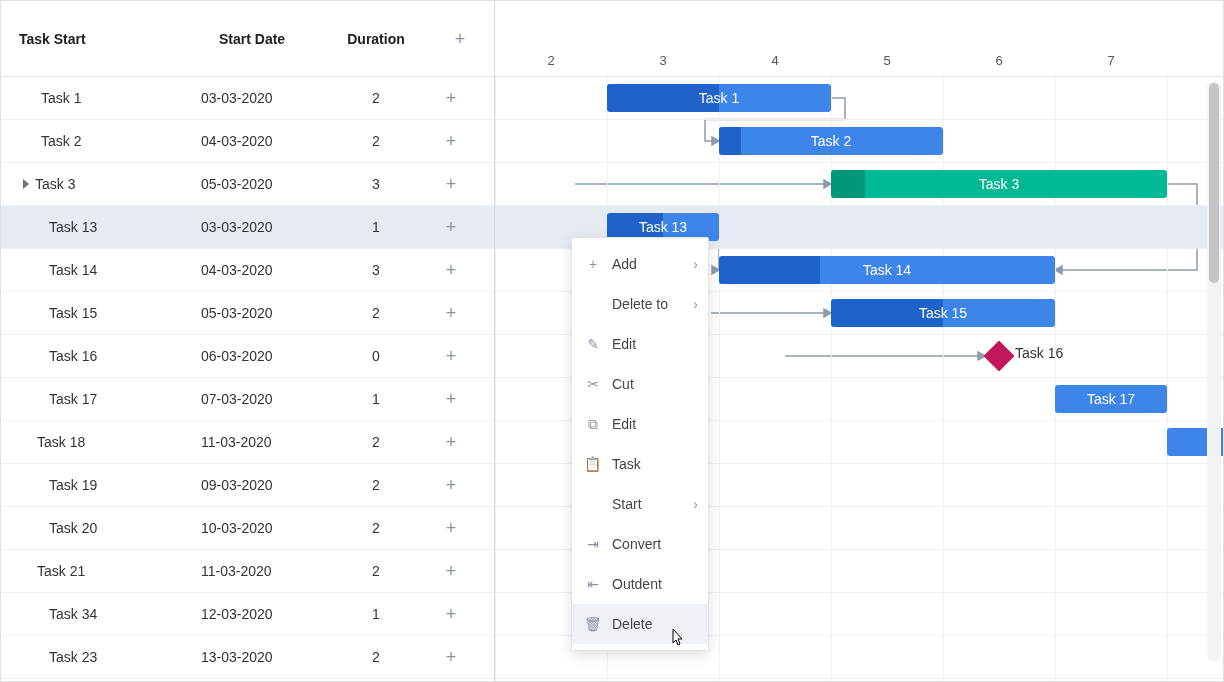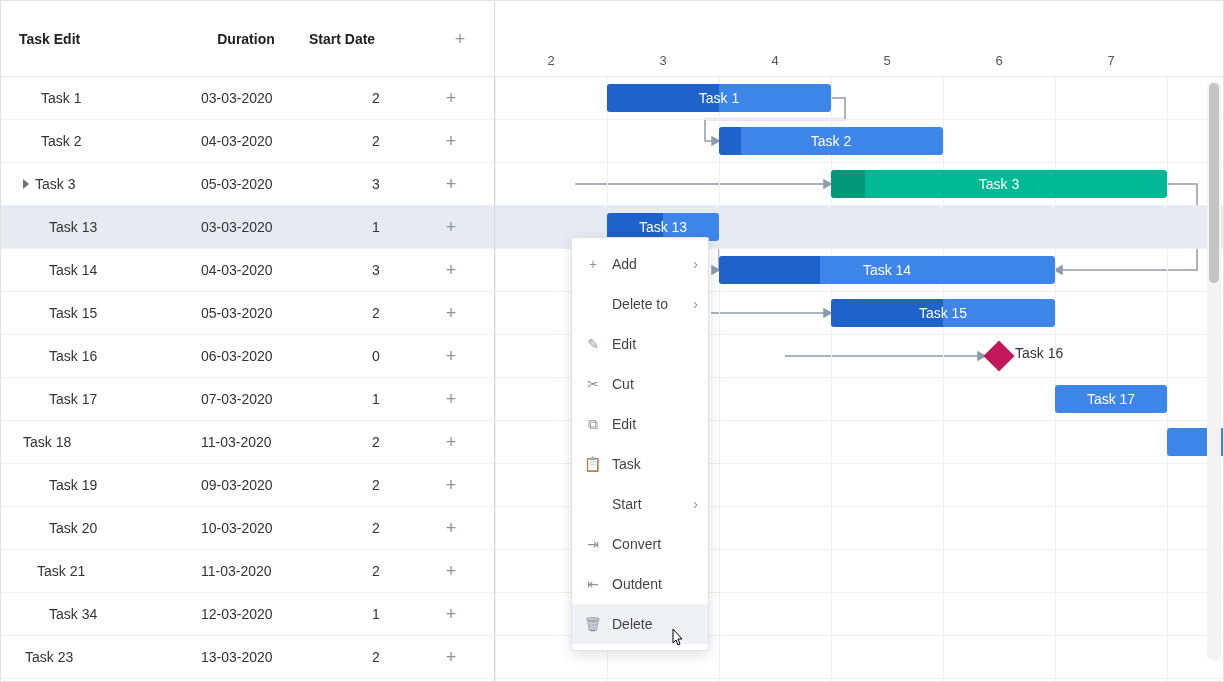--- a/index.html
+++ b/index.html
@@ -198,23 +198,23 @@
   pointer-events: none;
 }
 </style>
 </head>
 <body>
 
 <div class="container">
 
   <div class="grid">
     <div class="grid-header">
-      <div class="cell name">Task Edit</div>
+      <div class="cell name">Task Start</div>
+      <div class="cell start">Start Date</div>
       <div class="cell dur">Duration</div>
-      <div class="cell start">Start Date</div>
       <div class="cell add">
           <span class="plus-icon">+</span>
         </div>
     </div>
     <div class="grid-body" id="grid-body">
         <div class="grid-row">
           <div class="cell name">
             <span>Task 1</span>
           </div>
           <div class="cell start">03-03-2020</div>
@@ -288,21 +288,21 @@
           <div class="cell name" style="padding-left: 48px;">
             <span>Task 17</span>
           </div>
           <div class="cell start">07-03-2020</div>
           <div class="cell dur">1</div>
           <div class="cell add">
             <span class="plus-icon">+</span>
           </div>
         </div>
         <div class="grid-row">
-          <div class="cell name" style="padding-left: 22px;">
+          <div class="cell name" style="padding-left: 36px;">
             <span>Task 18</span>
           </div>
           <div class="cell start">11-03-2020</div>
           <div class="cell dur">2</div>
           <div class="cell add">
             <span class="plus-icon">+</span>
           </div>
         </div>
         <div class="grid-row">
           <div class="cell name" style="padding-left: 48px;">
@@ -338,21 +338,21 @@
           <div class="cell name" style="padding-left: 48px;">
             <span>Task 34</span>
           </div>
           <div class="cell start">12-03-2020</div>
           <div class="cell dur">1</div>
           <div class="cell add">
             <span class="plus-icon">+</span>
           </div>
         </div>
         <div class="grid-row">
-          <div class="cell name" style="padding-left: 24px;">
+          <div class="cell name" style="padding-left: 48px;">
             <span>Task 23</span>
           </div>
           <div class="cell start">13-03-2020</div>
           <div class="cell dur">2</div>
           <div class="cell add">
             <span class="plus-icon">+</span>
           </div>
         </div>
       </div>
   </div>

